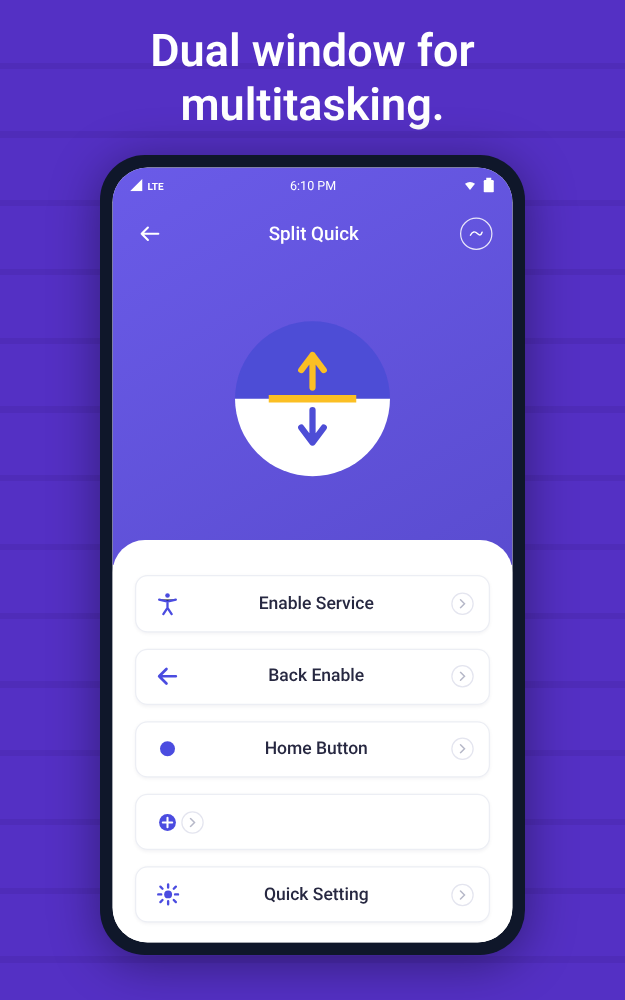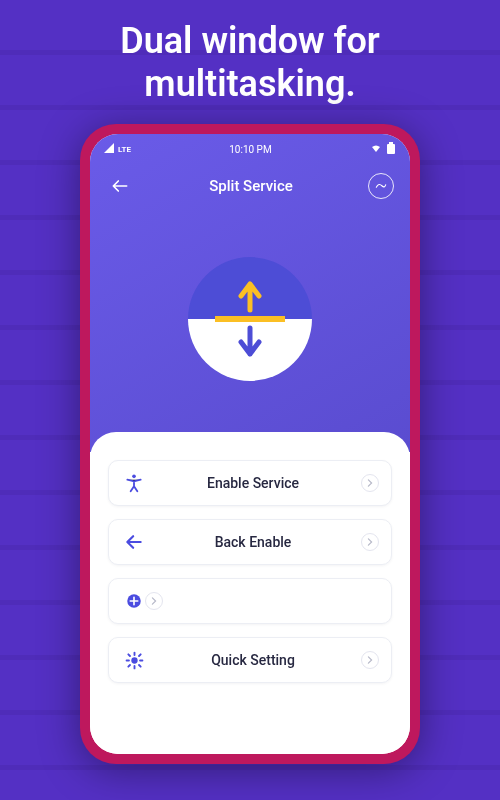--- a/index.html
+++ b/index.html
@@ -1,19 +1,19 @@
 <!DOCTYPE html>
 <html><head>
 <meta charset="utf-8">
 <style>
 *{margin:0;padding:0;box-sizing:border-box;font-family:-apple-system,BlinkMacSystemFont,'Segoe UI',Roboto,sans-serif}
 body{width:500px;height:800px;background:#5430c4;overflow:hidden;position:relative}
 .stripes{position:absolute;inset:0;background:repeating-linear-gradient(180deg,#5430c4 0,#5430c4 50px,#4f2cb9 50px,#4f2cb9 55px)}
 .promo-title{position:relative;text-align:center;color:#fff;font-size:36px;font-weight:600;line-height:1.2;padding:20px 40px 18px}
-.phone{position:relative;margin:0 auto;width:340px;height:640px;background:#be185d;border-radius:36px;box-shadow:0 6px 40px rgba(0,0,0,.4);padding:10px 10px}
+.phone{position:relative;margin:0 auto;width:340px;height:640px;background:#0f172a;border-radius:36px;box-shadow:0 6px 40px rgba(0,0,0,.4);padding:10px 10px}
 .screen{width:100%;height:100%;border-radius:28px;overflow:hidden;background:#fff;position:relative}
 .hero{height:318px;background:linear-gradient(150deg,#6a5be8 0%,#5a4cd0 100%);position:relative}
 .statusbar{display:flex;justify-content:space-between;align-items:center;padding:8px 14px;color:#fff;font-size:10px}
 .status-left{display:flex;gap:4px;align-items:center}
 .status-right{display:flex;gap:4px;align-items:center}
 .appbar{display:flex;align-items:center;justify-content:space-between;padding:8px 16px;color:#fff}
 .appbar-title{font-size:15px;font-weight:500}
 .appbar-btn{width:28px;height:28px;display:flex;align-items:center;justify-content:center;color:#fff}
 .badge-btn{width:26px;height:26px;border:1.5px solid rgba(255,255,255,.85);border-radius:50%;display:flex;align-items:center;justify-content:center}
 .hero-icon{position:absolute;left:50%;top:120px;transform:translateX(-50%);width:130px;height:130px}
@@ -35,39 +35,39 @@
   <div class="screen">
 
     <div class="hero">
       <div class="statusbar">
         <div class="status-left">
           <span><svg width="10" height="10" viewBox="0 0 10 10">
                 <path d="M0 10 L10 10 L10 0 Z" fill="#fff"></path>
               </svg></span>
           <span style="font-size:8px;font-weight:bold">LTE</span>
         </div>
-        <div>10:10 PM</div>
+        <div>6:10 PM</div>
         <div class="status-right">
           <span><svg width="12" height="10" viewBox="0 0 12 10">
                 <path d="M6 9 L2 4 Q6 1 10 4 Z" fill="#fff"></path>
               </svg></span>
           <span><svg width="10" height="12" viewBox="0 0 10 12">
                 <rect x="3" y="0" width="4" height="2" fill="#fff"></rect>
                 <rect x="1" y="2" width="8" height="10" rx="1" fill="#fff"></rect>
               </svg></span>
         </div>
       </div>
 
       <div class="appbar">
         <div class="appbar-btn">
           <svg width="20" height="20" viewBox="0 0 24 24">
               <path d="M20 12H4M10 6l-6 6 6 6" stroke="#fff" stroke-width="2" fill="none" stroke-linecap="round" stroke-linejoin="round"></path>
             </svg>
         </div>
-        <div class="appbar-title">Split Service</div>
+        <div class="appbar-title">Split Quick</div>
         <div class="badge-btn">
           <svg width="14" height="14" viewBox="0 0 24 24">
               <path d="M4 14 Q8 6 14 12 Q18 16 20 10" stroke="#fff" stroke-width="2" fill="none" stroke-linecap="round"></path>
             </svg>
         </div>
       </div>
 
       <div class="hero-icon">
         <svg viewBox="0 0 130 130">
           <circle cx="65" cy="65" r="62" fill="#4d4dd6"></circle>
@@ -103,20 +103,33 @@
             </svg>
           </span>
         <span class="item-label">Back Enable</span>
         <span class="item-chevron">
             <svg width="8" height="8" viewBox="0 0 10 10">
               <path d="M3 1l4 4-4 4" stroke="currentColor" stroke-width="1.5" fill="none" stroke-linecap="round"></path>
             </svg>
           </span>
       </div>
 
+      <div class="item">
+        <span class="item-icon">
+            <svg width="18" height="18" viewBox="0 0 24 24">
+              <circle cx="12" cy="12" r="8" fill="#4b4ce0"></circle>
+            </svg>
+          </span>
+        <span class="item-label">Home Button</span>
+        <span class="item-chevron">
+            <svg width="8" height="8" viewBox="0 0 10 10">
+              <path d="M3 1l4 4-4 4" stroke="currentColor" stroke-width="1.5" fill="none" stroke-linecap="round"></path>
+            </svg>
+          </span>
+      </div>
 
       <div class="item">
         <span class="item-icon">
             <svg width="18" height="18" viewBox="0 0 24 24">
               <circle cx="12" cy="12" r="9" fill="#4b4ce0"></circle>
               <path d="M12 7v10M7 12h10" stroke="#fff" stroke-width="2.2" stroke-linecap="round"></path>
             </svg>
           </span>
         <span class="item-chevron">
             <svg width="8" height="8" viewBox="0 0 10 10">

